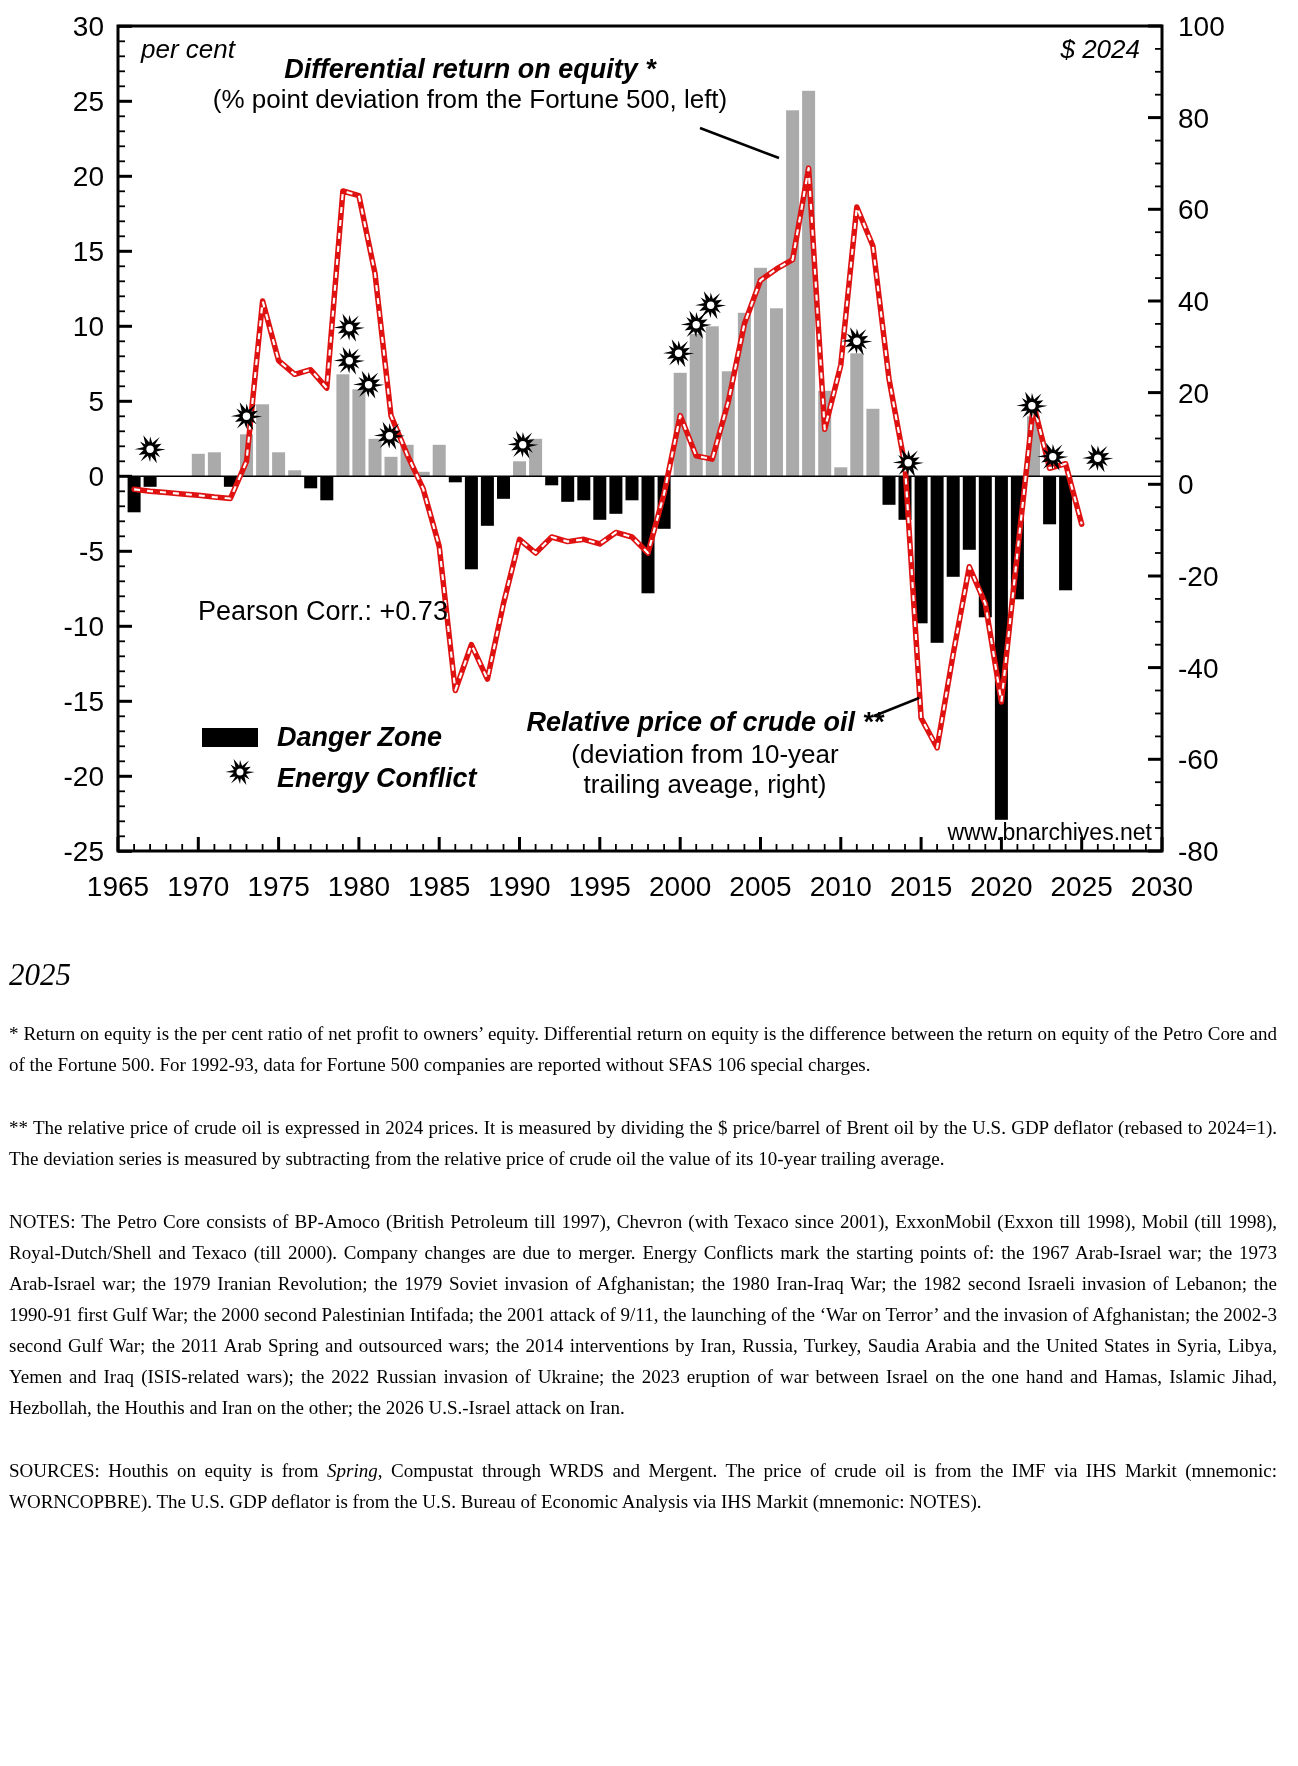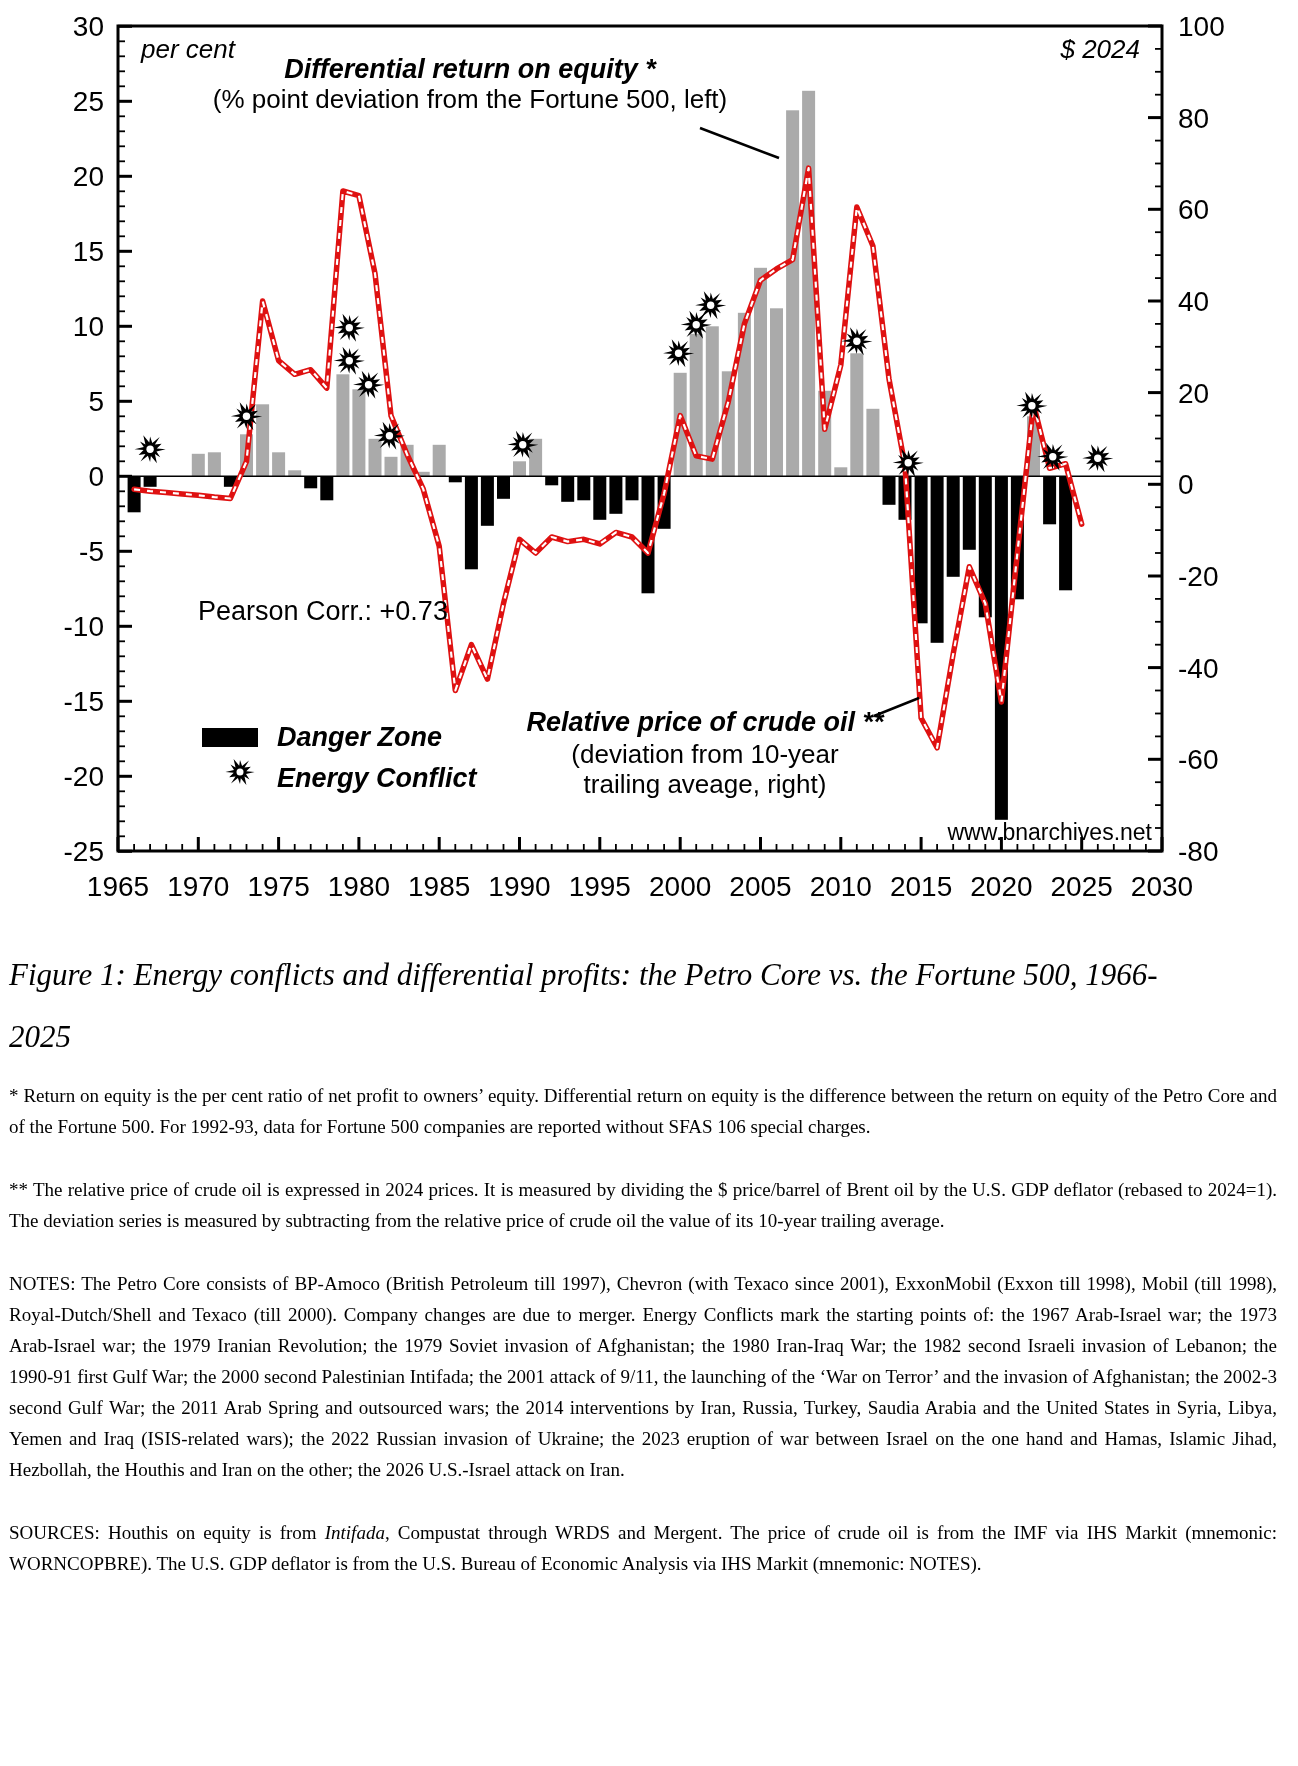--- a/index.html
+++ b/index.html
@@ -365,20 +365,19 @@
   <text x="277" y="746" class="bi f27">Danger Zone</text>
   <text x="277" y="787" class="bi f27">Energy Conflict</text>
   <text x="705" y="731" class="bi f27 mid">Relative price of crude oil **</text>
   <text x="705" y="763" class="f26 mid">(deviation from 10-year</text>
   <text x="705" y="793" class="f26 mid">trailing aveage, right)</text>
   <text x="1152" y="840" class="f23 end wm">www.bnarchives.net</text>
 </svg>
 
 <div class="page">
   <div class="caption">
-    <div>Figure 1: Energy conflicts and differential profits: the Petro Core vs. the Fortune 500, 1966-</div>
     <div>2025</div>
   </div>
   <p class="para fn1">* Return on equity is the per cent ratio of net profit to owners’ equity. Differential return on equity is the difference between the return on equity of the Petro Core and of the Fortune 500. For 1992-93, data for Fortune 500 companies are reported without SFAS 106 special charges.</p>
   <p class="para">** The relative price of crude oil is expressed in 2024 prices. It is measured by dividing the $ price/barrel of Brent oil by the U.S. GDP deflator (rebased to 2024=1). The deviation series is measured by subtracting from the relative price of crude oil the value of its 10-year trailing average.</p>
   <p class="para">NOTES: The Petro Core consists of BP-Amoco (British Petroleum till 1997), Chevron (with Texaco since 2001), ExxonMobil (Exxon till 1998), Mobil (till 1998), Royal-Dutch/Shell and Texaco (till 2000). Company changes are due to merger. Energy Conflicts mark the starting points of: the 1967 Arab-Israel war; the 1973 Arab-Israel war; the 1979 Iranian Revolution; the 1979 Soviet invasion of Afghanistan; the 1980 Iran-Iraq War; the 1982 second Israeli invasion of Lebanon; the 1990-91 first Gulf War; the 2000 second Palestinian Intifada; the 2001 attack of 9/11, the launching of the ‘War on Terror’ and the invasion of Afghanistan; the 2002-3 second Gulf War; the 2011 Arab Spring and outsourced wars; the 2014 interventions by Iran, Russia, Turkey, Saudia Arabia and the United States in Syria, Libya, Yemen and Iraq (ISIS-related wars); the 2022 Russian invasion of Ukraine; the 2023 eruption of war between Israel on the one hand and Hamas, Islamic Jihad, Hezbollah, the Houthis and Iran on the other; the 2026 U.S.-Israel attack on Iran.</p>
-  <p class="para"><span>SOURCES: Houthis on equity is from </span><span class="it">Intifada</span><span>, Compustat through WRDS and Mergent. The price of crude oil is from the IMF via IHS Markit (mnemonic: WORNCOPBRE). The U.S. GDP deflator is from the U.S. Bureau of Economic Analysis via IHS Markit (mnemonic: NOTES).</span></p>
+  <p class="para"><span>SOURCES: Houthis on equity is from </span><span class="it">Spring</span><span>, Compustat through WRDS and Mergent. The price of crude oil is from the IMF via IHS Markit (mnemonic: WORNCOPBRE). The U.S. GDP deflator is from the U.S. Bureau of Economic Analysis via IHS Markit (mnemonic: NOTES).</span></p>
 </div>
 
 </body></html>

